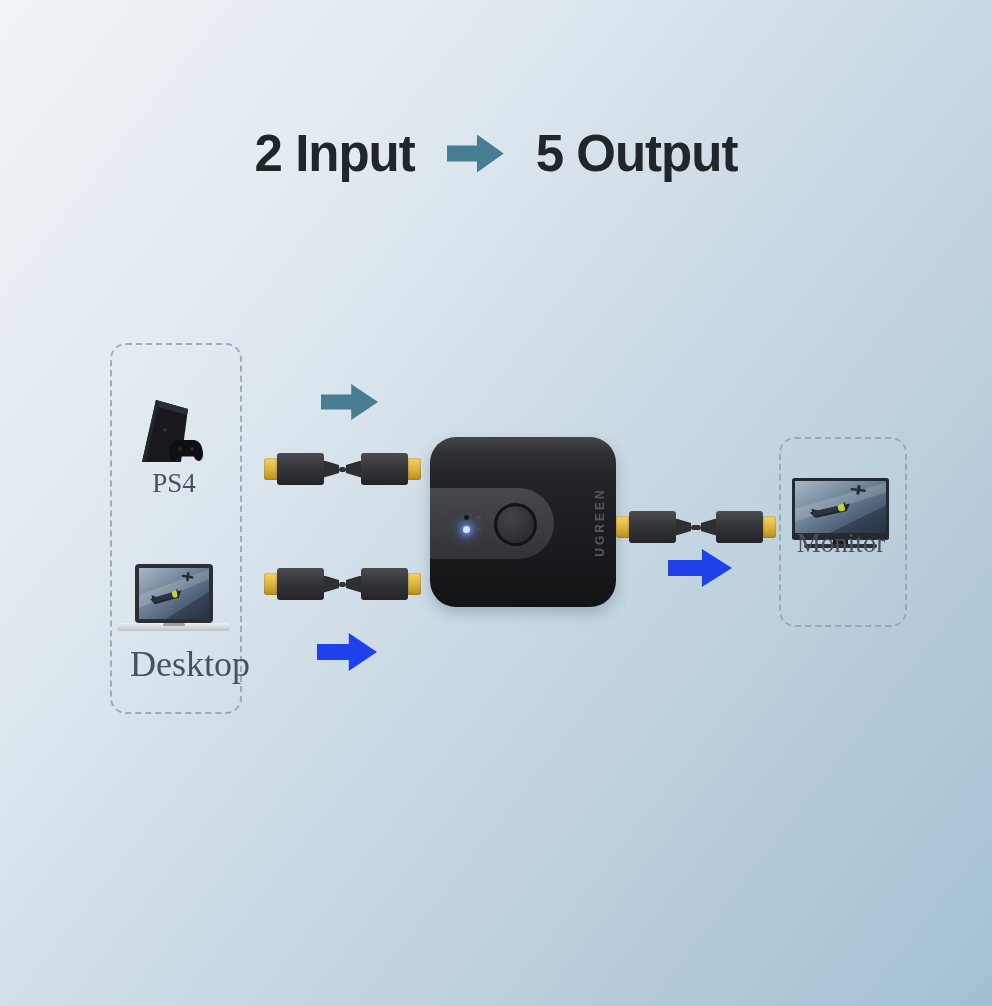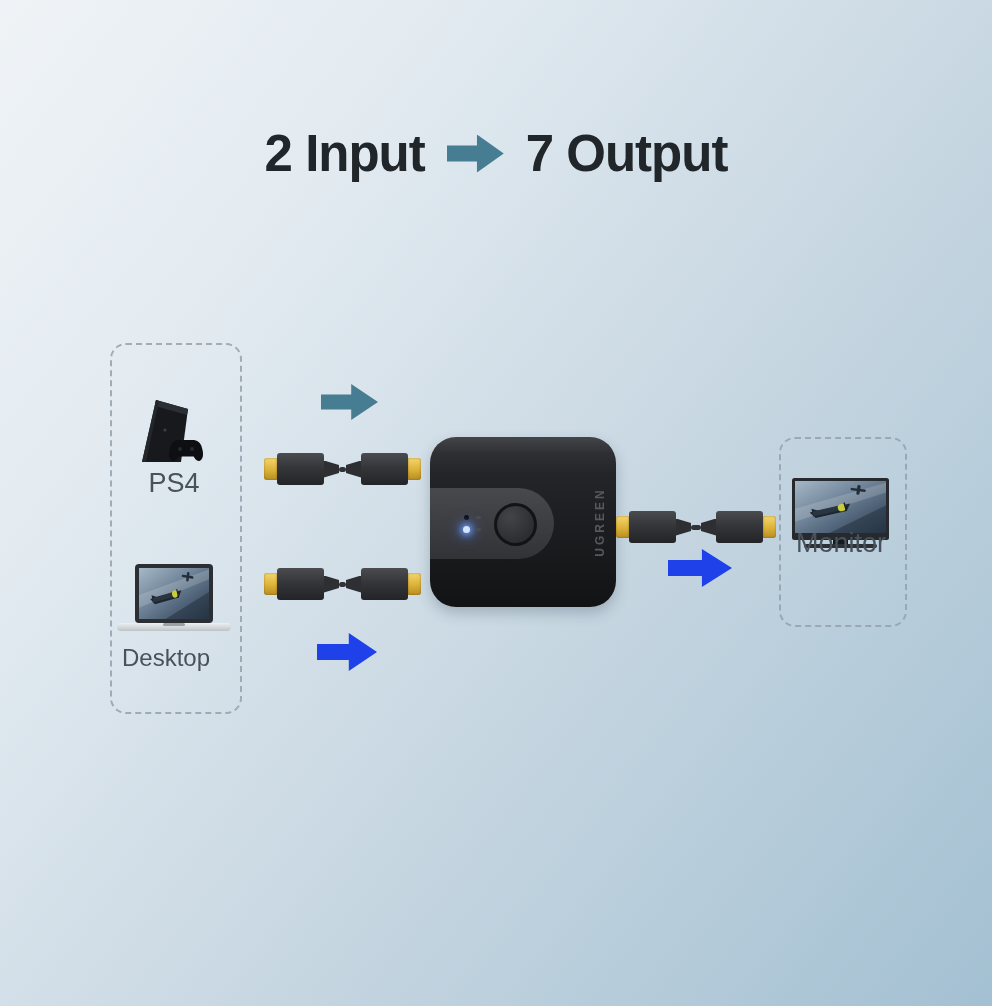--- a/index.html
+++ b/index.html
@@ -4,39 +4,39 @@
 <style>
   html,body{margin:0;padding:0;}
   body{font-family:"Liberation Sans", sans-serif;}
   #canvas{
     position:relative;width:992px;height:1006px;overflow:hidden;
     background:linear-gradient(128deg,#eff3f6 0%,#e3ebf1 25%,#c6d6e1 60%,#a3c0d2 100%);
   }
   
   .title-row{
     position:absolute;top:128px;left:0;width:100%;
-    display:flex;justify-content:center;align-items:center;gap:22px;
+    display:flex;justify-content:center;align-items:center;gap:32px;
   }
   .title-text{
     font-size:51px;font-weight:bold;color:#20262a;letter-spacing:-1px;line-height:1;
   }
   .block-arrow{
     clip-path:polygon(0 29%,53% 29%,53% 0,100% 50%,53% 100%,53% 71%,0 71%);
   }
   .arrow-teal{background:#477d92;}
   .arrow-blue{background:#1e41ea;}
   .title-arrow{width:57px;height:38px;}
   
   .dashed-box{
     position:absolute;border:2px dashed rgba(148,162,172,.85);border-radius:16px;
   }
   .box-inputs{left:110px;top:343px;width:128px;height:367px;}
   .box-output{left:779px;top:437px;width:124px;height:186px;}
   .device-label{
-    position:absolute;text-align:center;font-size:27px;color:#49525a;line-height:1.1;
+    position:absolute;text-align:center;font-size:27px;color:#49525a;line-height:1.1;font-family:Liberation Serif, serif;
   }
   
   .flow-arrow{position:absolute;}
   .fa-1{left:321px;top:384px;width:57px;height:36px;}
   .fa-2{left:317px;top:633px;width:60px;height:38px;}
   .fa-3{left:668px;top:549px;width:64px;height:38px;}
   
   .cable{position:absolute;display:flex;align-items:center;height:36px;}
   .tip{
     width:13px;height:22px;flex:0 0 auto;
@@ -126,21 +126,21 @@
           <circle cx="52" cy="35.5" r="4.5" fill="#c7cd3b"></circle>
           <rect x="55" y="30" width="1.6" height="11" rx="0.8" fill="#171d24"></rect>
         </g>
       </symbol>
     </defs>
   </svg>
 
   <div class="title-row">
     <span class="title-text">2 Input</span>
     <span class="block-arrow arrow-teal title-arrow"></span>
-    <span class="title-text">7 Output</span>
+    <span class="title-text">5 Output</span>
   </div>
 
   <div class="dashed-box box-inputs"></div>
 
   <svg class="abs" style="left:132px;top:399px" width="84" height="72" viewBox="0 0 84 72">
     <polygon points="24,1 56,10 49,63 10,63" fill="#17191d"></polygon>
     <polygon points="24,1 56,10 55,16 23,7" fill="#2b2e33"></polygon>
     <polygon points="24,1 10,63 14,63 27,2" fill="#23262b"></polygon>
     <circle cx="33" cy="31" r="1.6" fill="#3c4046"></circle>
     <path d="M38,49 c1,-5.5 5,-8 9.5,-8 h13 c4.5,0 8.5,2.5 9.5,8 c2,6.5 1,11.5 -2,12.7 c-3,1.2 -5.2,-2 -6.3,-4.2 h-15.4 c-1.1,2.2 -3.3,5.4 -6.3,4.2 c-3,-1.2 -4,-6.2 -2,-12.7 z" fill="#0e0f12"></path>
@@ -150,21 +150,21 @@
   <div class="device-label" style="left:110px;top:469px;width:128px">PS4</div>
 
   <svg class="abs" style="left:117px;top:564px" width="114" height="72" viewBox="0 0 114 72">
     <rect x="18" y="0" width="78" height="59" rx="4" fill="#2b2e32"></rect>
     <svg x="22" y="4" width="70" height="51">
         <use href="#screen-scene"></use>
       </svg>
     <rect x="0" y="59" width="114" height="8" rx="4" fill="url(#baseGrad)"></rect>
     <rect x="46" y="59" width="22" height="3" rx="1.5" fill="#99a0a6"></rect>
   </svg>
-  <div class="device-label" style="left:96px;top:645px;width:140px;font-size:24px">Desktop</div>
+  <div class="device-label" style="left:120px;top:645px;width:140px;font-size:36px">Desktop</div>
 
   <div class="flow-arrow block-arrow arrow-teal fa-1"></div>
   <div class="flow-arrow block-arrow arrow-blue fa-2"></div>
   <div class="flow-arrow block-arrow arrow-blue fa-3"></div>
 
   <div class="cable cab-1">
     <div class="tip tip-l"></div>
     <div class="plug"></div>
     <div class="relief relief-l"></div>
     <div class="cord"></div>

